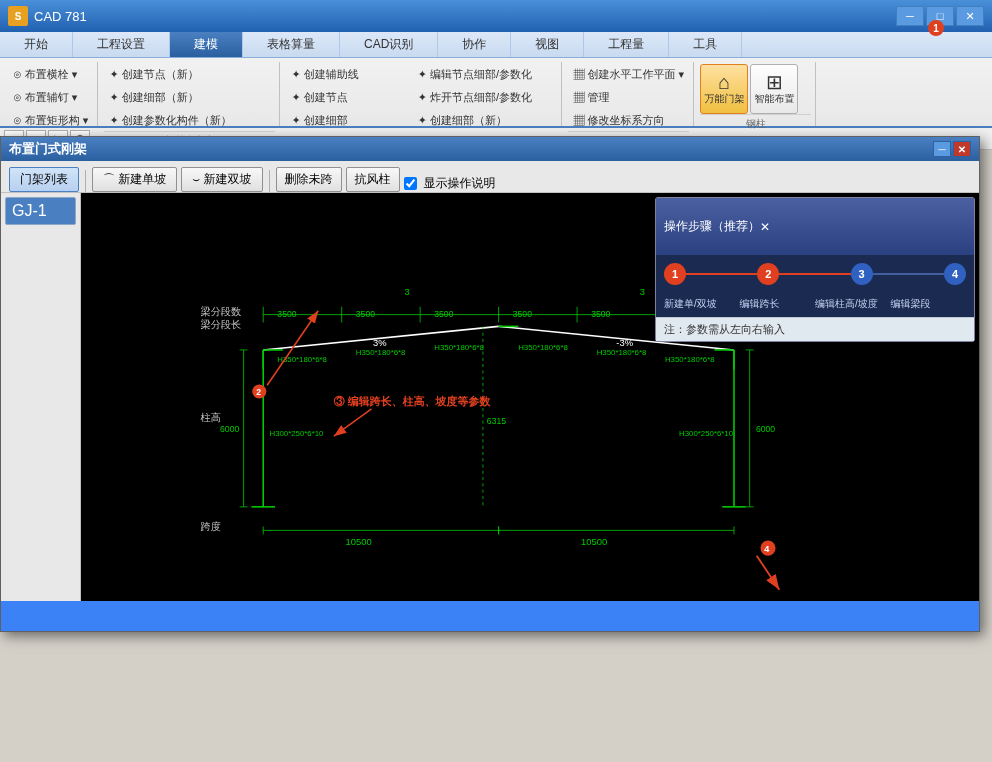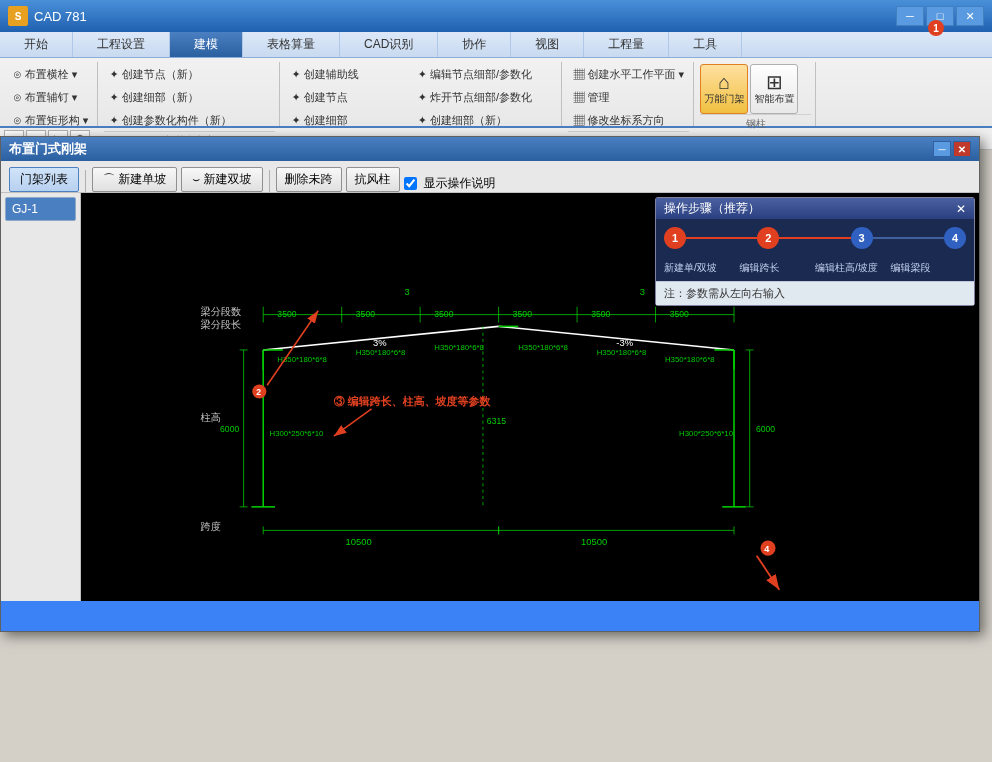--- a/index.html
+++ b/index.html
@@ -193,21 +193,21 @@
 
     
     .frame-list {
       width: 80px;
       background: #e8e8e8;
       border-right: 1px solid #c0c0c0;
       padding: 4px;
     }
     .frame-list-item {
       padding: 4px 6px;
-      font-size: 12px;
+      font-size: 16px;
       cursor: pointer;
       background: #d0d8e8;
       border: 1px solid #90a8c8;
       border-radius: 2px;
       margin-bottom: 2px;
     }
     .frame-list-item.active { background: #4a7fc1; color: white; }
 
     
     .canvas-area {
@@ -255,23 +255,23 @@
       width: 320px;
       background: #f0f4f8;
       border: 1px solid #8080a0;
       border-radius: 3px;
       font-size: 11px;
       z-index: 10;
     }
     .steps-title {
       background: linear-gradient(to bottom, #4a60a0, #2a4080);
       color: white;
-      padding: 2px 8px;
+      padding: 20px 8px;
       font-size: 12px;
-      display: flex; justify-content: space-between; align-items: center;
+      display: flex; align-items: center;
     }
     .steps-close { cursor: pointer; font-size: 12px; }
     .steps-progress {
       display: flex;
       align-items: center;
       padding: 8px;
       background: #1a2a50;
       gap: 0;
     }
     .step-circle {

